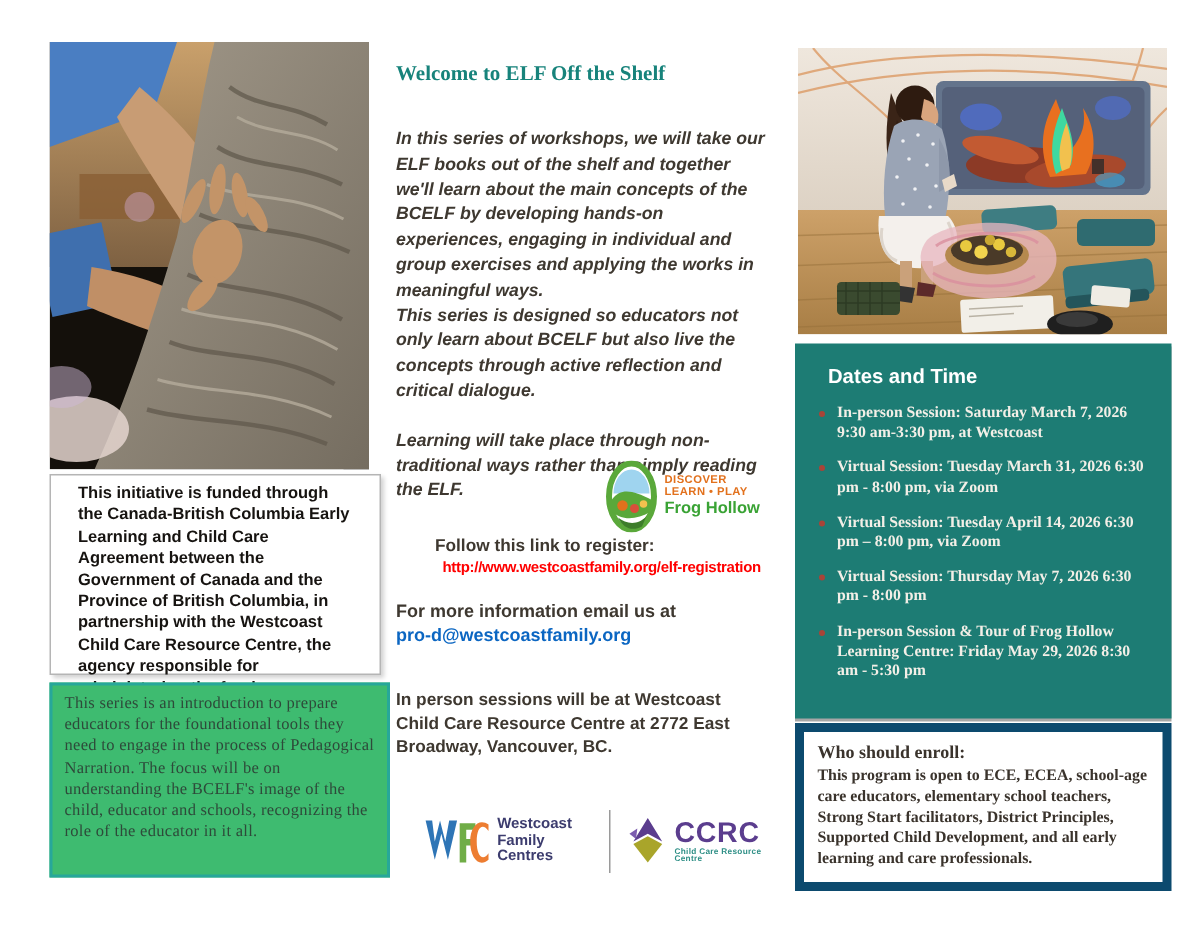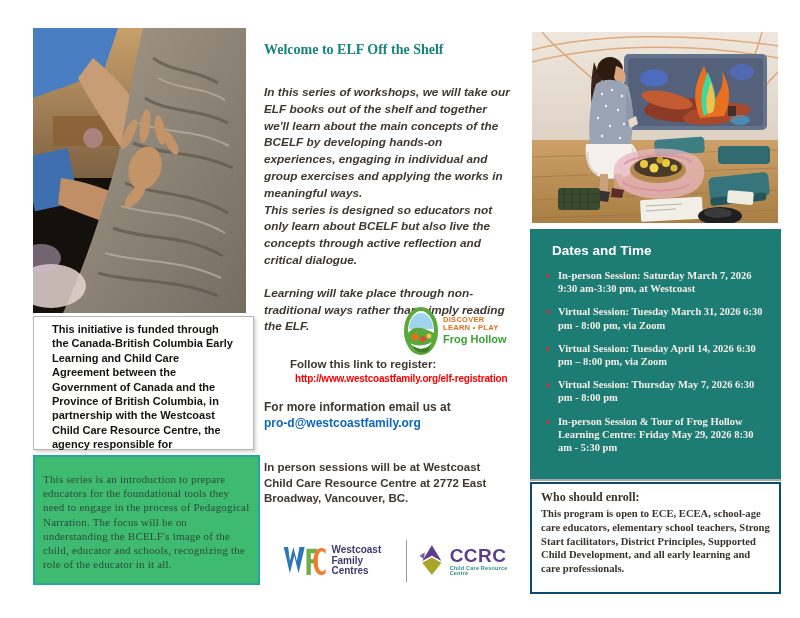--- a/index.html
+++ b/index.html
@@ -11,21 +11,21 @@
   body{font-family:"Liberation Sans", sans-serif;}
   #page{position:relative; width:800px; height:618px; background:#ffffff; overflow:hidden;}
 
   
   .photo-left{position:absolute; left:33px; top:28px; width:213px; height:285px; overflow:hidden;}
   .funding-box{position:absolute; left:33px; top:316px; width:221px; height:134px;
     background:#fff; border:1px solid #b5b5b5; box-shadow:2px 2px 3px rgba(0,0,0,.18);
     padding:5px 18px; font-size:11px; line-height:14.4px; font-weight:700; color:#161310;}
   .series-box{position:absolute; left:33px; top:455px; width:227px; height:130px;
     background:var(--green-box,#3ebb70); border:2px solid var(--green-border,#27a79a);
-    padding:15px 8px; font-family:"Liberation Serif", serif; font-size:11px; line-height:14.2px;
+    padding:5px 8px; font-family:"Liberation Serif", serif; font-size:11px; line-height:14.2px;
     color:#2e4a3a; letter-spacing:.2px;}
   .mid-title{position:absolute; left:264px; top:42px; width:248px;
     font-size:14px; font-weight:700; color:var(--heading-teal,#17837b);font-family:Liberation Serif, serif;}
   .mid-body{position:absolute; left:264px; top:84px; width:248px;
     font-size:11.8px; font-weight:700; line-height:16.8px; color:var(--body-text,#3e3830);}
   .mid-body p{margin:0;font-style:italic;}
   .mid-body p.spaced{margin-top:16px;}
 
   .froghollow{position:absolute; left:404px; top:304px; width:118px; height:54px; display:flex; align-items:center;}
   .fh-text{margin-left:5px; line-height:1.05;}
@@ -62,21 +62,21 @@
   .dates-title{font-size:13.5px; font-weight:700; color:#ffffff; margin:0 0 11px 8px;
     font-family:"Liberation Sans", sans-serif;}
   .dates-list{list-style:none;}
   .dates-list li{position:relative; padding-left:14px; margin-bottom:10px;
     font-family:"Liberation Serif", serif; font-weight:700; font-size:10.5px; line-height:13.2px;
     color:var(--dates-text,#f3efe7);}
   .dates-list li::before{content:""; position:absolute; left:2px; top:5px; width:4px; height:4px;
     border-radius:50%; background:#a94438;}
 
   .enroll-box{position:absolute; left:530px; top:482px; width:251px; height:112px;
-    background:#fff; border:2px solid #0c4a6e; padding:6px 9px;
+    background:#fff; border:6px solid #0c4a6e; padding:6px 9px;
     font-family:"Liberation Serif", serif; color:#3a332c;}
   .enroll-title{font-size:12px; font-weight:700; margin-bottom:2px;}
   .enroll-text{font-size:10.6px; font-weight:700; line-height:13.8px;}
 </style>
 </head>
 <body>
 
 <div id="page">
 
   <div class="photo-left">

